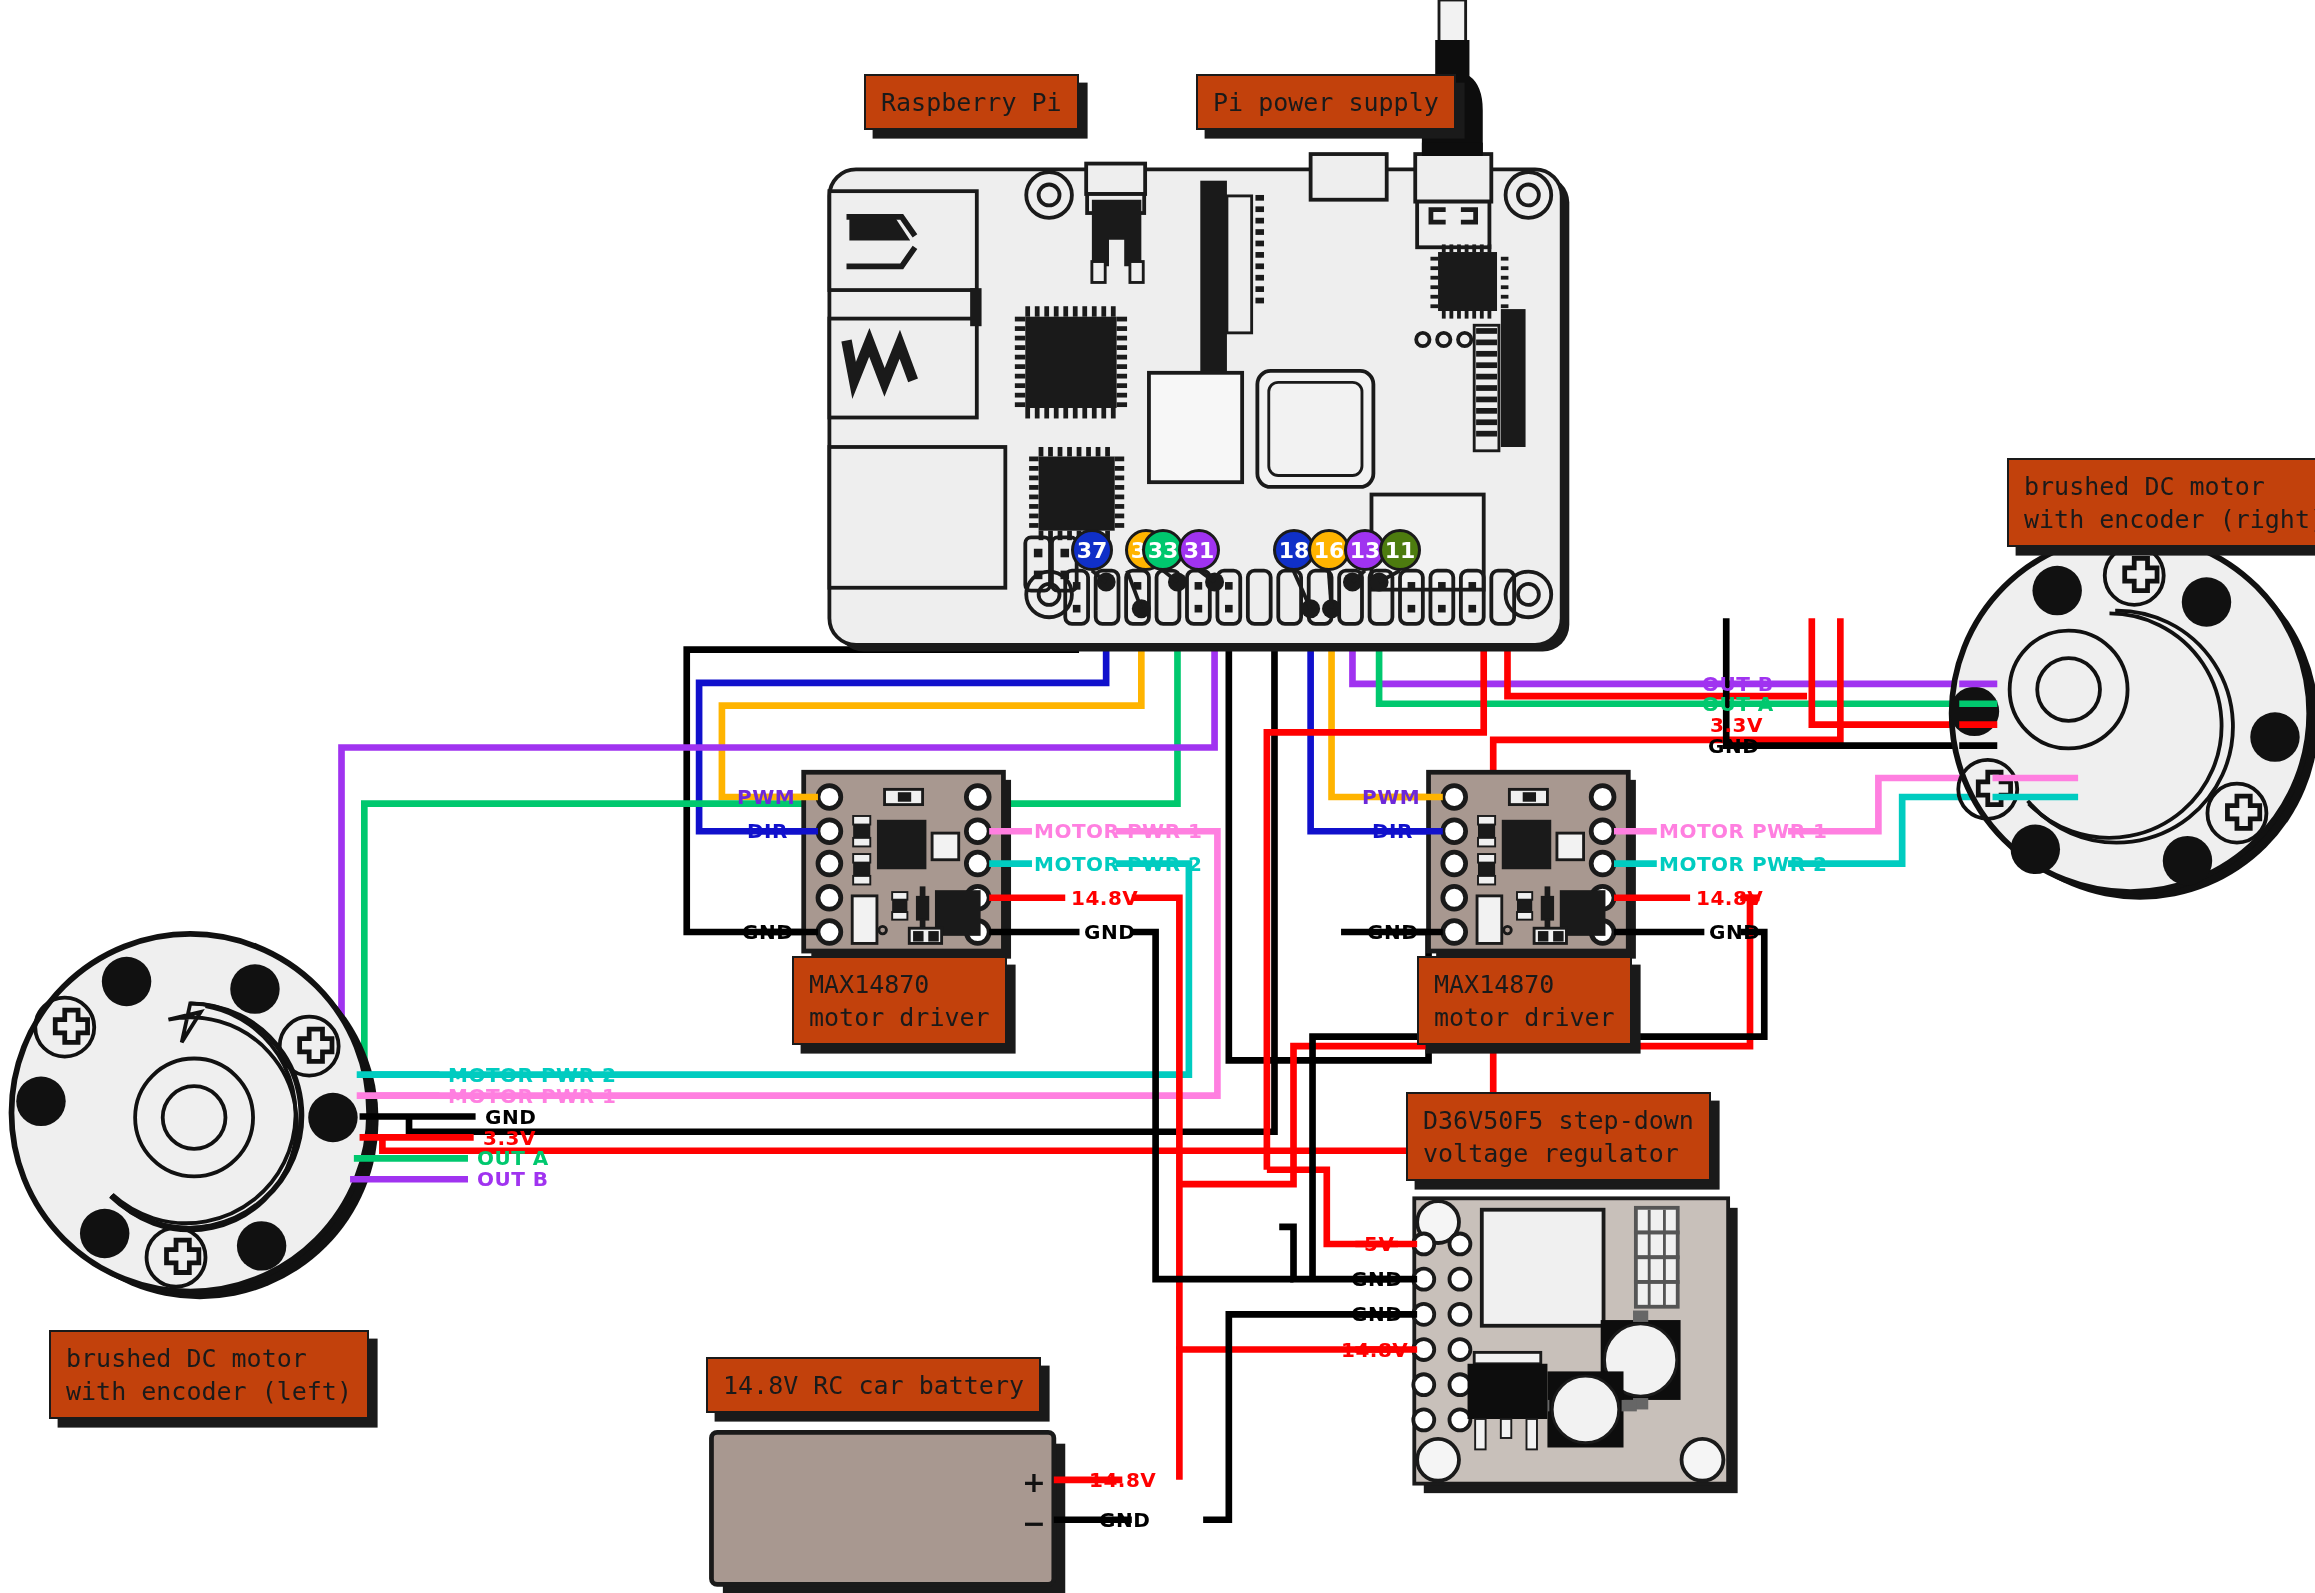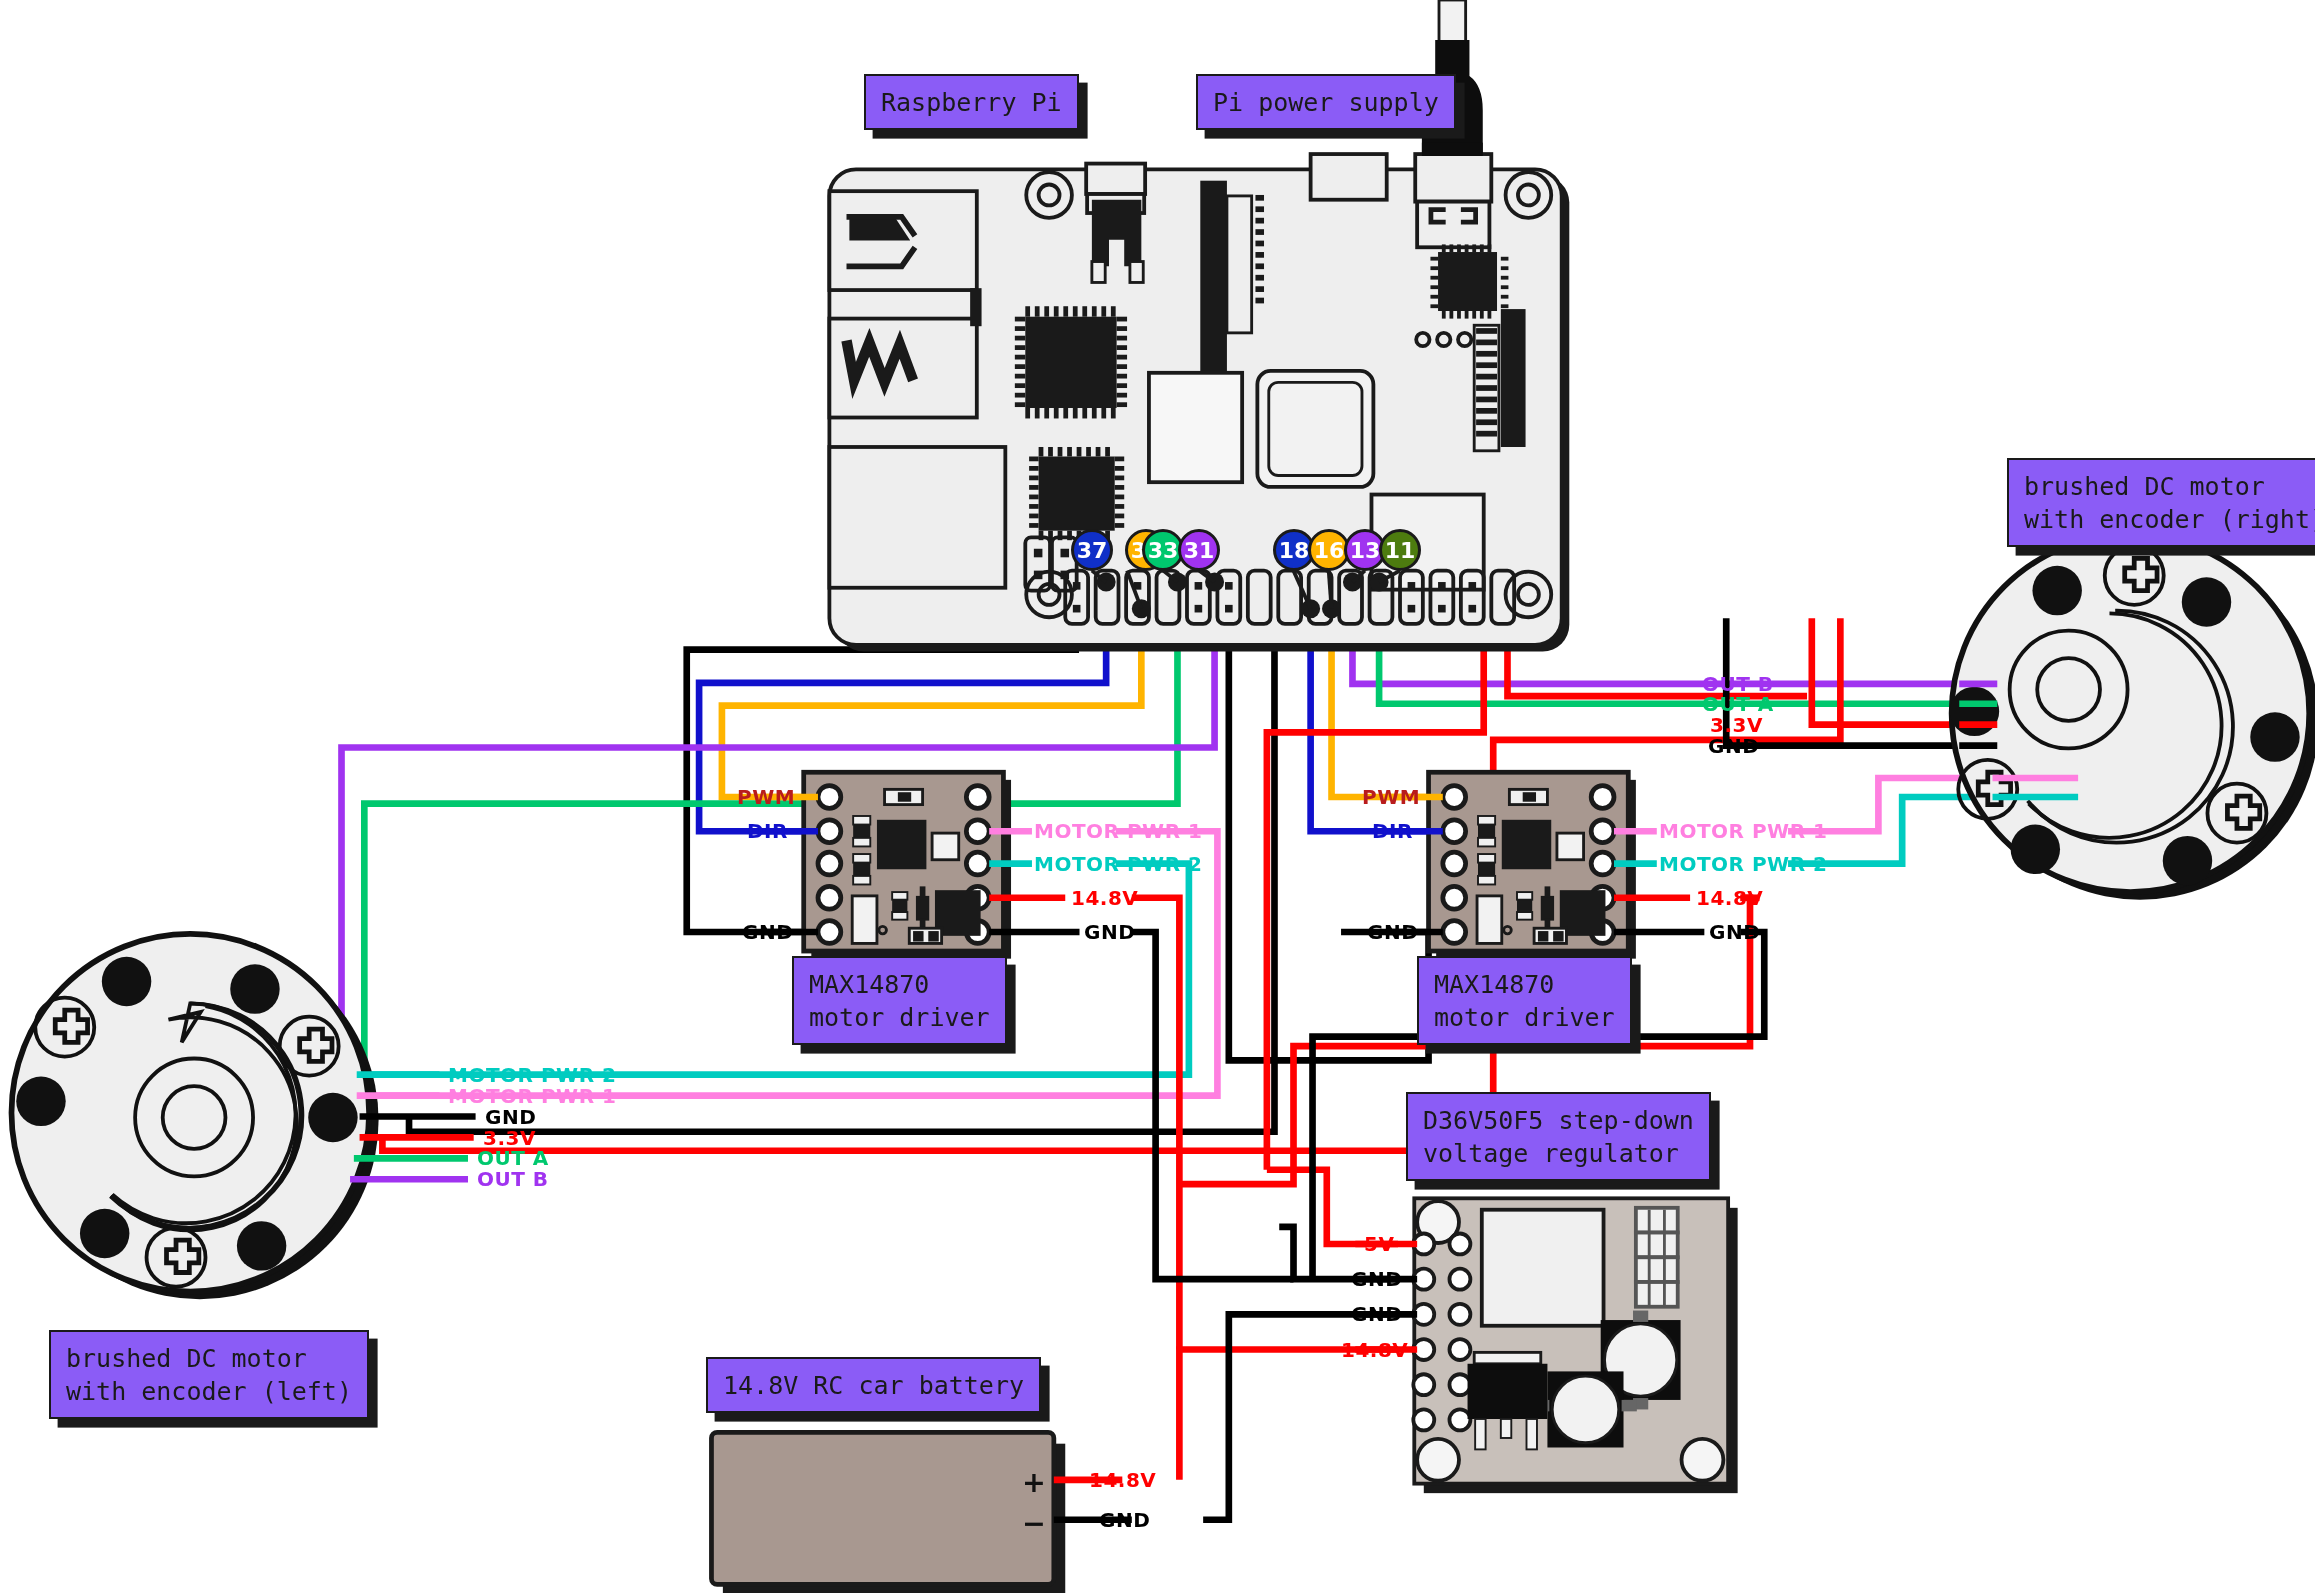--- a/index.html
+++ b/index.html
@@ -1,32 +1,32 @@
 <!DOCTYPE html>
 <html style="font-size:15px"><head>
 <meta charset="utf-8">
 <style>
   html,body{margin:0;padding:0;background:#ffffff;}
   body{font-family:"DejaVu Sans Mono",monospace;}
   #stage{position:relative;width:2315px;height:1593px;background:#fff;overflow:hidden;}
   svg.layer{position:absolute;left:0;top:0;width:2315px;height:1593px;}
 
   
-  .callout{position:absolute;background:#8b5cf6;border:2.9px solid #1a1a1a;
+  .callout{position:absolute;background:#c2410c;border:2.9px solid #1a1a1a;
            box-shadow:8.6px 8.6px 0 #1a1a1a;padding:9.5px 15px;
            font-family:"DejaVu Sans Mono",monospace;font-size:25px;
            line-height:1.32;color:#1a1a1a;white-space:pre;}
 
   
   .wlabel{position:absolute;font-family:"DejaVu Sans",sans-serif;font-weight:bold;
           font-size:20px;letter-spacing:0.5px;white-space:nowrap;
           transform:translateY(-50%);}
   .wlabel.black{color:#000;}
   .wlabel.red{color:#ff0000;}
-  .wlabel.orange{color:#b91c1c;}
+  .wlabel.orange{color:#6d28d9;}
   .wlabel.blue{color:#1010cc;}
   .wlabel.pink{color:#ff7fe0;}
   .wlabel.cyan{color:#00ccc0;text-align:right;}
   .wlabel.green{color:#00c86e;}
   .wlabel.purple{color:#a033f0;}
 
   
   .gpio{position:absolute;width:42px;height:42px;border-radius:50%;
         border:3.8px solid #1a1a1a;color:#fff;font-family:"DejaVu Sans",sans-serif;
         font-weight:bold;font-size:22px;display:flex;align-items:center;

